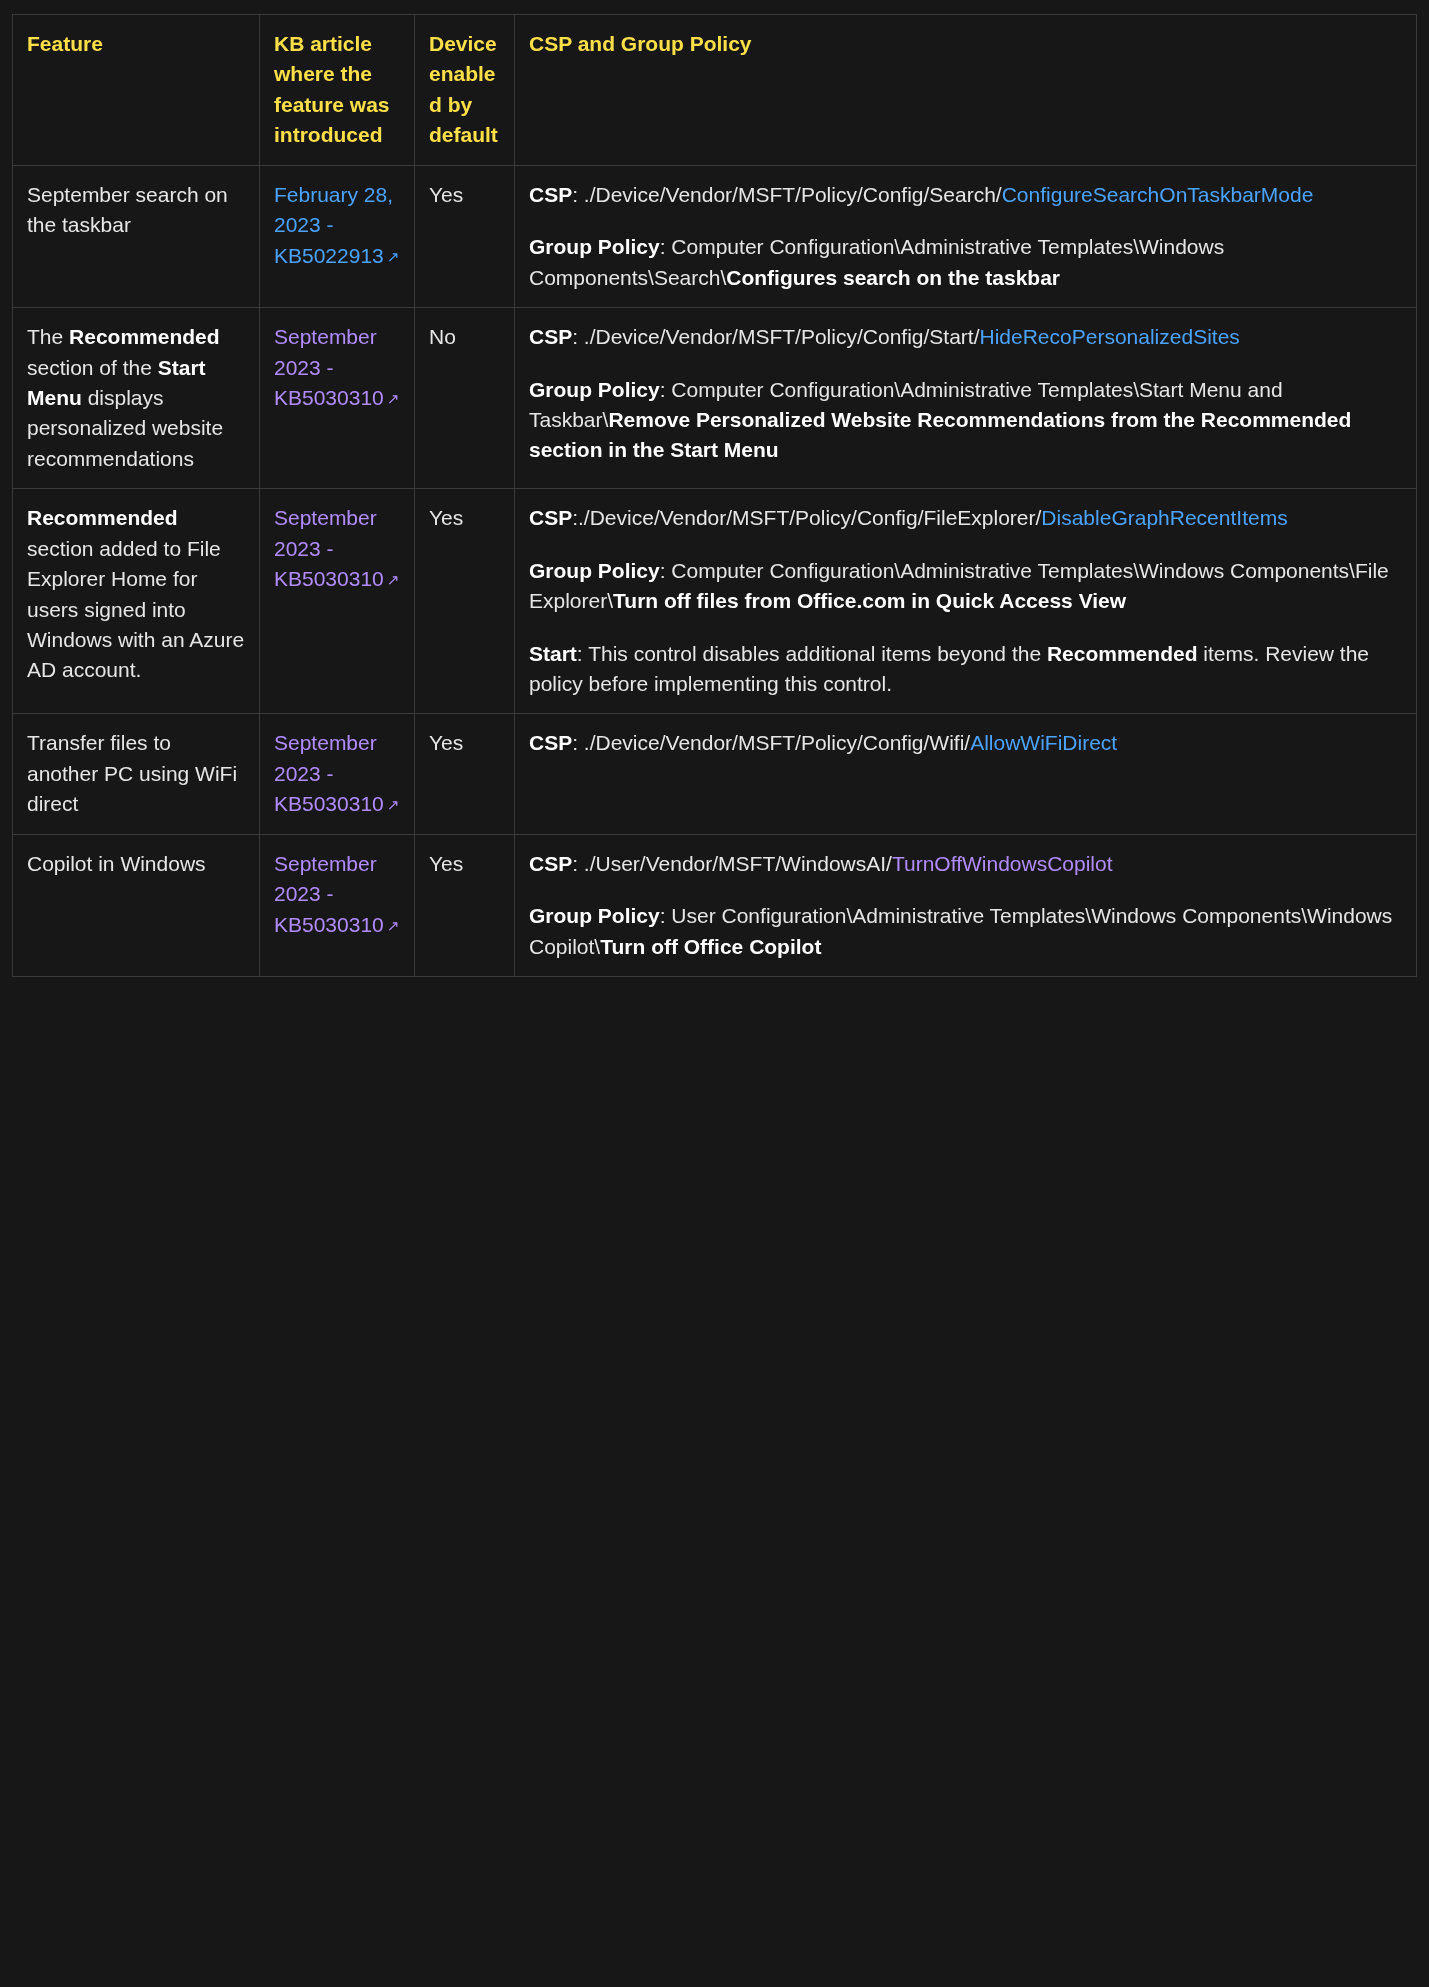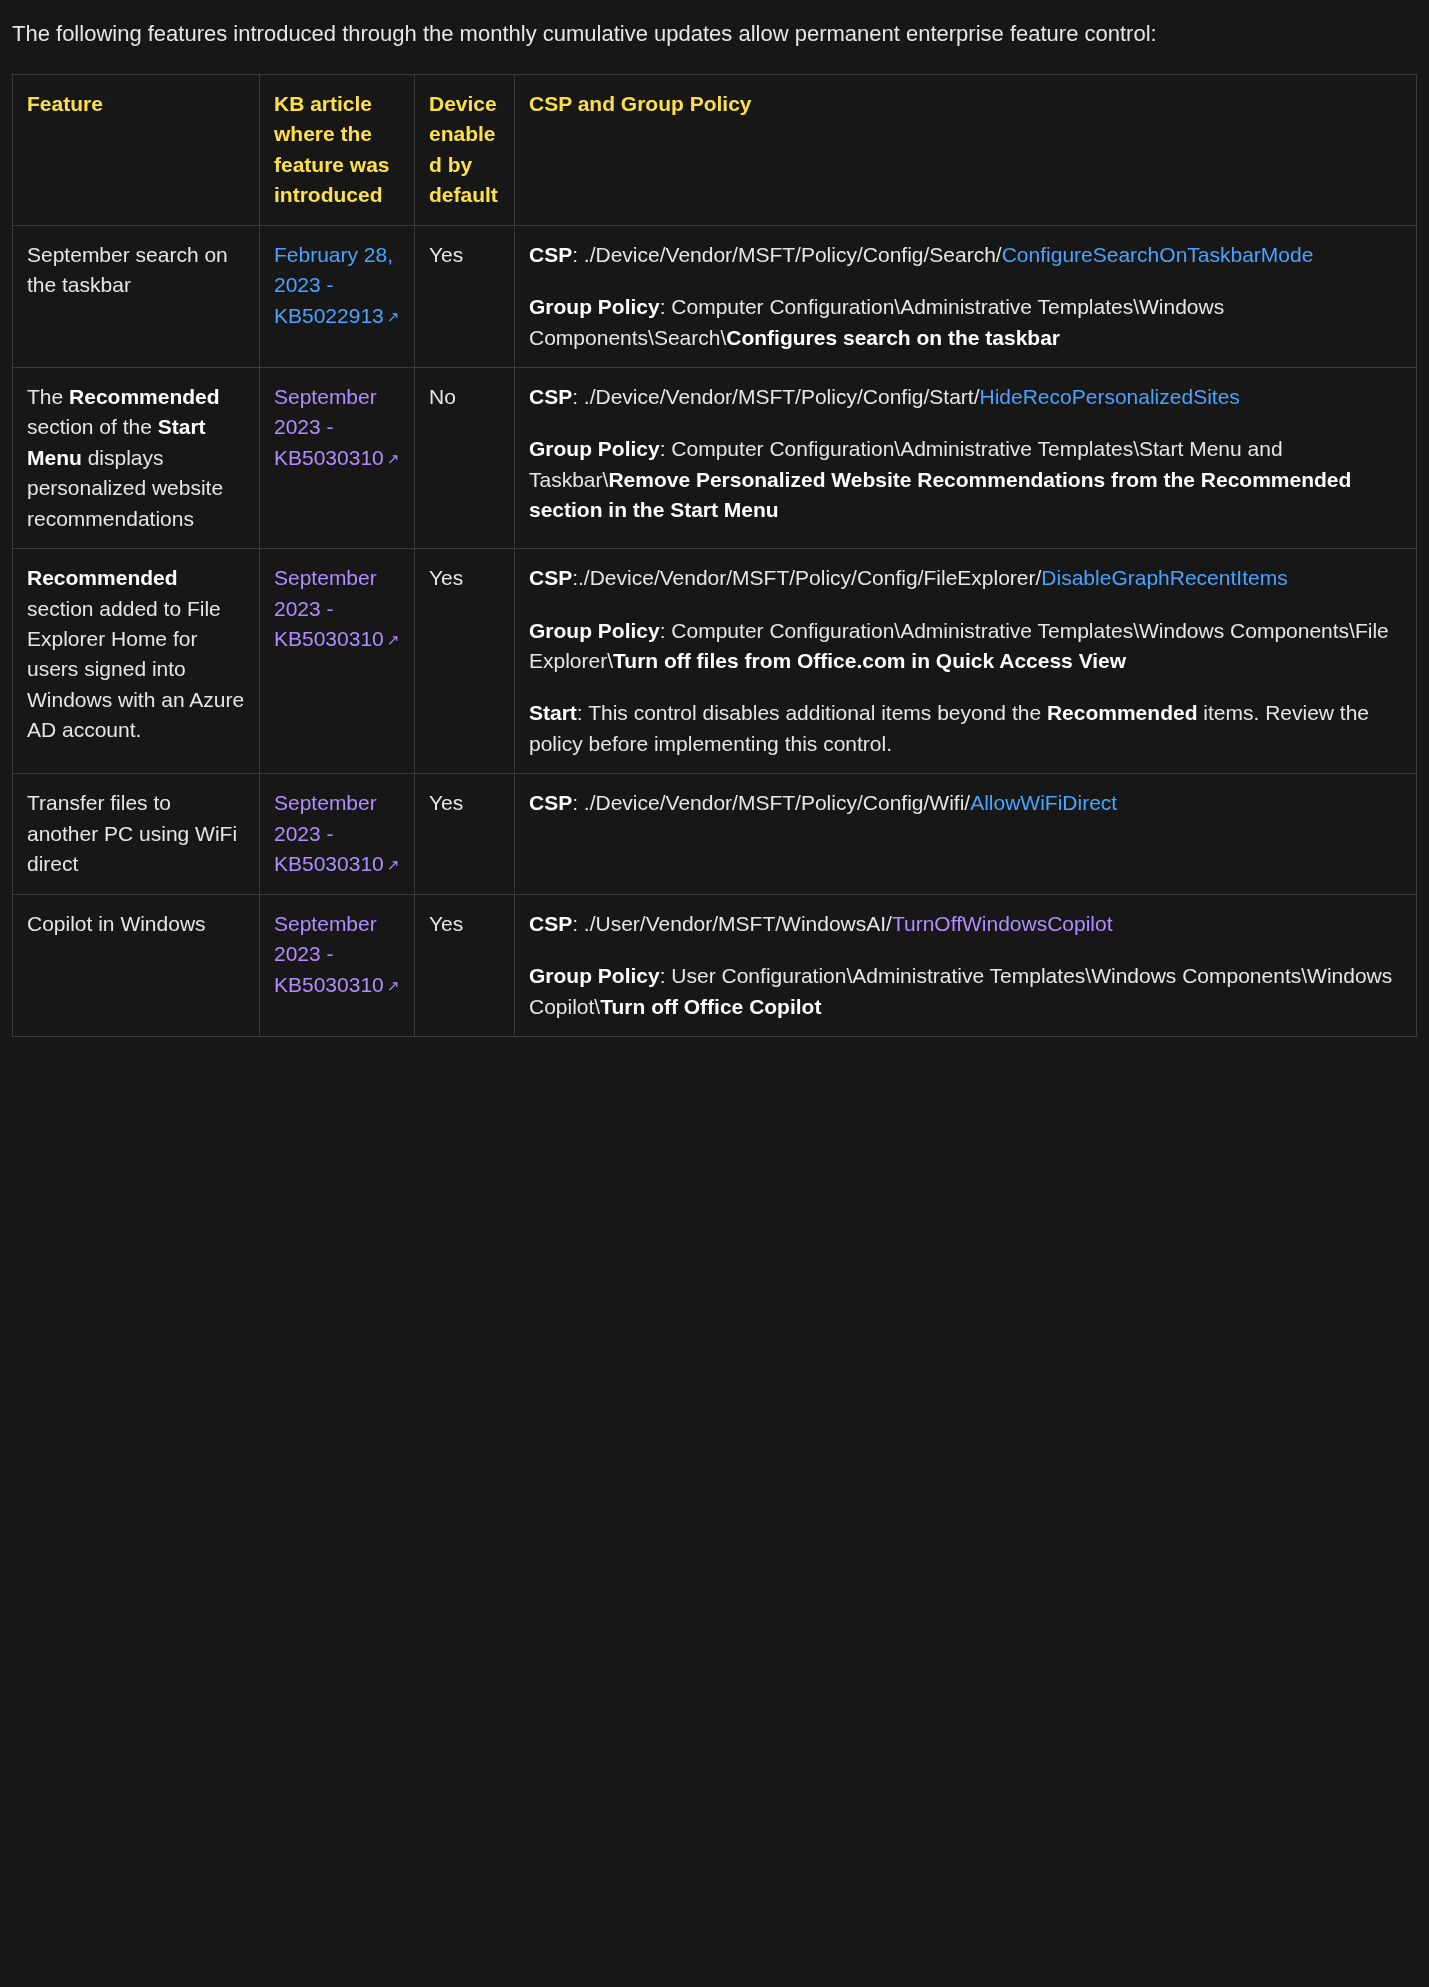--- a/index.html
+++ b/index.html
@@ -19,21 +19,20 @@
   strong,b{font-weight:700;color:#fff;margin-top:10px;}
   .cell-block{margin-bottom:22px;}
   .cell-block:last-child{margin-bottom:0;}
   .arrow-overlay{position:absolute;pointer-events:none;}
 </style>
 </head>
 <body>
 
 <div class="page" style="position:relative;">
 
-  <p class="intro">The following features introduced through the monthly cumulative updates allow permanent enterprise feature control:</p>
 
   <table>
     <colgroup>
       <col class="c-feature">
         <col class="c-kb">
         <col class="c-enabled">
         <col class="c-csp">
     </colgroup>
     <thead>
       <tr>

